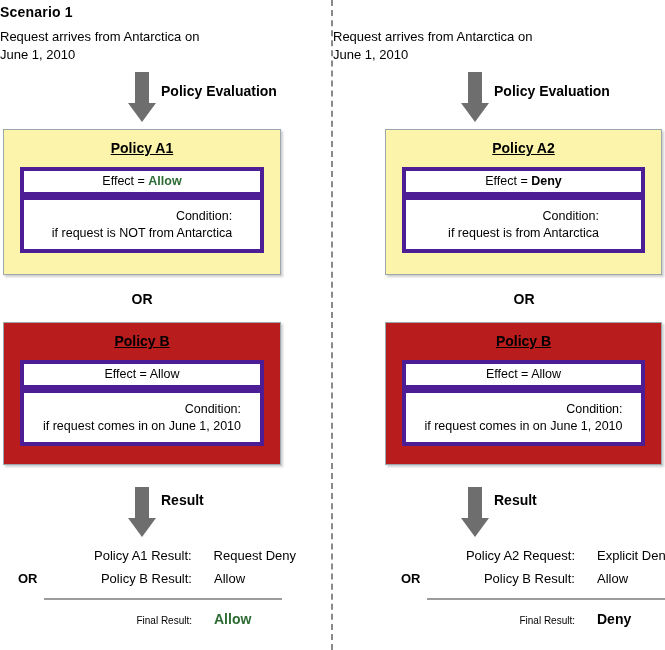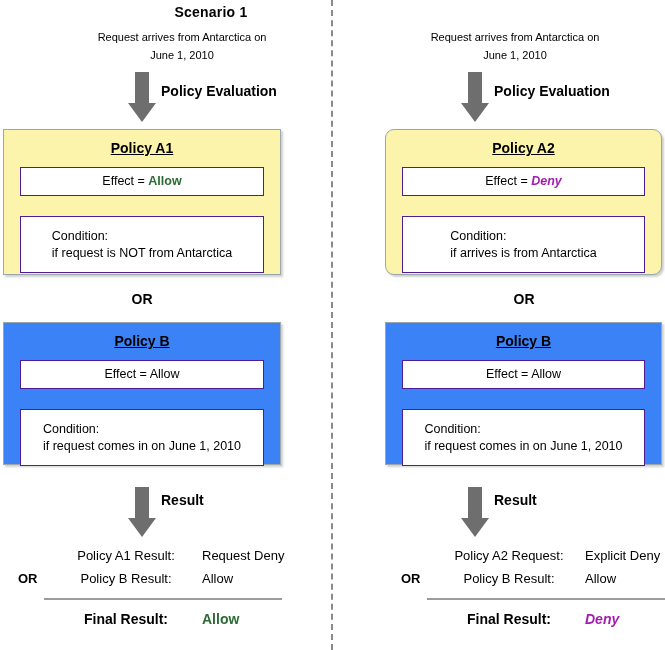--- a/index.html
+++ b/index.html
@@ -32,36 +32,34 @@
     width: 0;
     height: 650px;
     border-left: 2px dashed #8a8a8a;
   }
 
   .scenario-title {
     position: absolute;
     top: 4px;
     left: 0;
     width: 100%;
-    text-align: center;
+    text-align: left;
     font-size: 14px;
     font-weight: bold;
     letter-spacing: 0.2px;
-    padding-left: 45px;
   }
 
   .request-text {
     position: absolute;
     top: 28px;
     left: 0;
     width: 100%;
-    text-align: center;
-    font-size: 11px;
+    text-align: left;
+    font-size: 13px;
     line-height: 18px;
-    margin-left: 16px;
   }
 
   
   .block-arrow {
     position: absolute;
     width: 28px;
     height: 50px;
   }
   .block-arrow .shaft {
     position: absolute;
@@ -99,59 +97,59 @@
   #arrow-result-label-2 { left: 494px; top: 492px; }
 
   
   .policy-box {
     position: absolute;
     box-sizing: border-box;
     border: 1px solid #9aa7ab;
     box-shadow: 2px 2px 2px rgba(120,120,120,0.35);
   }
   .policy-box.yellow { background: #fcf4ab; }
-  .policy-box.blue   { background: #3b82f6; }
+  .policy-box.blue   { background: #b91c1c; }
 
   #policy-a1 { left: 3px;   top: 129px; width: 278px; height: 146px; }
-  #policy-a2 { left: 385px; top: 129px; width: 277px; height: 146px; border-radius: 9px; }
+  #policy-a2 { left: 385px; top: 129px; width: 277px; height: 146px; }
   #policy-b1 { left: 3px;   top: 322px; width: 278px; height: 143px; }
   #policy-b2 { left: 385px; top: 322px; width: 277px; height: 143px; }
 
   .policy-title {
     text-align: center;
     font-size: 14px;
     font-weight: bold;
     margin-top: 10px;
     text-decoration: underline;
   }
 
   .inner-box {
     box-sizing: border-box;
     background: #ffffff;
-    border: 1px solid #4c1d95;
+    border: 4px solid #4c1d95;
     margin: 0 16px;
-    text-align: left;
+    text-align: right;
     font-size: 12.5px;
     line-height: 17px;
     display: flex;
     align-items: center;
     justify-content: center;
   }
   .inner-effect {
     margin-top: 11px;
     height: 29px;
   }
   .inner-condition {
-    margin-top: 20px;
+    margin-top: 0;
     height: 57px;
   }
   .inner-condition .cond-wrap { padding: 0 4px; }
 
   .val-allow { color: #2d6b34; font-weight: bold; }
-  .val-deny  { color: #a21caf; font-weight: bold; font-style: italic; }
+  .val-deny  { color: #000000; font-weight: bold; }
   .val-plain { color: #000000; }
 
   
   .or-sep {
     position: absolute;
     width: 278px;
     text-align: center;
     font-size: 14px;
     font-weight: bold;
   }
@@ -174,44 +172,44 @@
   }
   .res-or {
     width: 42px;
     font-size: 13px;
     font-weight: bold;
     text-align: left;
     padding-left: 2px;
   }
   .res-label {
     width: 132px;
-    text-align: center;
-    padding-right: 10px;
+    text-align: right;
+    padding-right: 22px;
     white-space: nowrap;
   }
   .res-value {
     flex: 1;
     text-align: left;
     white-space: nowrap;
   }
   .res-divider {
     height: 0;
     border-top: 2px solid #9c9c9c;
     margin: 4px 0 0 28px;
     width: 238px;
   }
   .res-final {
     display: flex;
     align-items: baseline;
     margin-top: 11px;
   }
   .res-final .res-or { width: 42px; }
   .res-final .res-label {
-    font-weight: bold;
-    font-size: 14px;
+    font-weight: normal;
+    font-size: 10px;
   }
   .res-final .res-value { font-size: 14px; }
 </style>
 </head>
 <body>
 
 <div class="scenario" id="scenario-1">
 
   <div class="scenario-title">Scenario 1</div>
 
@@ -304,21 +302,21 @@
 <div class="policy-box yellow" id="policy-a2">
   <div class="policy-title">Policy A2</div>
   <div class="inner-box inner-effect">
     <span>
       <span>Effect = </span><span class="val-deny">Deny</span>
     </span>
   </div>
   <div class="inner-box inner-condition">
     <div class="cond-wrap">
       <div>Condition:</div>
-      <div>if arrives is from Antarctica</div>
+      <div>if request is from Antarctica</div>
     </div>
   </div>
 </div>
 
 <div class="or-sep" id="or-sep-2">OR</div>
 
 <div class="policy-box blue" id="policy-b2">
   <div class="policy-title">Policy B</div>
   <div class="inner-box inner-effect">
     <span>

